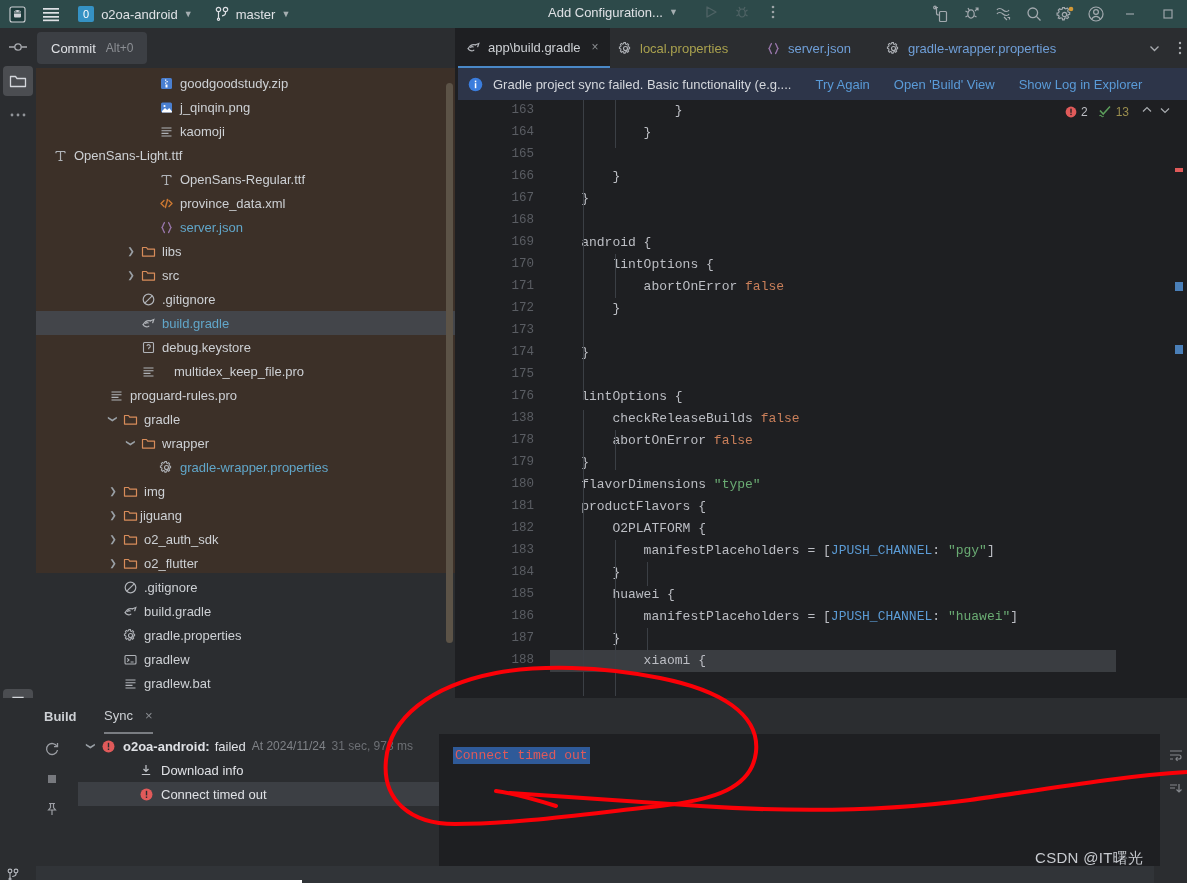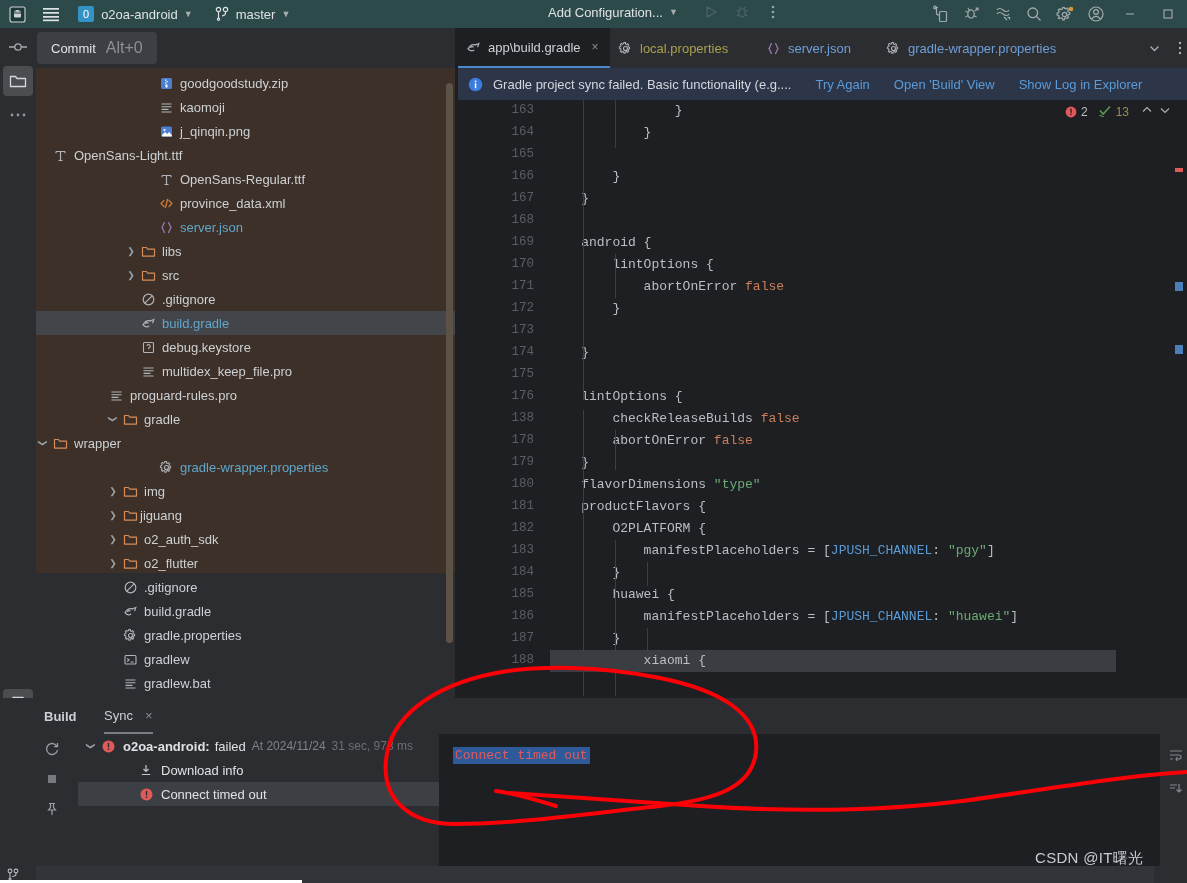--- a/index.html
+++ b/index.html
@@ -56,21 +56,21 @@
   .commitbar{
     position:absolute; left:36px; top:28px; width:422px; height:40px;
     background:#2b2d30;
   }
   .commit-btn{
     position:absolute; left:1px; top:4px; height:32px;
     background:#3c3f44; border-radius:4px; padding:0 14px;
     display:flex; align-items:center; gap:10px;
   }
   .commit-btn .lbl{ color:#dfe1e5; font-size:13px; }
-  .commit-btn .key{ color:#8c8f94; font-size:16px; }
+  .commit-btn .key{ color:#8c8f94; font-size:12px; }
 
   .tree{
     position:absolute; left:36px; top:68px; width:422px; height:505px;
     background:#3c3028; overflow:hidden;
   }
   .tree-lower{
     position:absolute; left:36px; top:573px; width:422px; height:125px;
     background:#2b2d30;
   }
   .trow{ height:24px; display:flex; align-items:center; white-space:nowrap; }
@@ -412,37 +412,37 @@
             <rect x="6" y="6.5" width="1.3" height="1.3" fill="#fff"></rect>
             <rect x="6.5" y="8.5" width="2" height="3" fill="#fff"></rect>
           </svg>
         </span>
         <span class="tlabel" style="margin-left: 4px;">goodgoodstudy.zip</span>
       </div>
       <div class="trow" style="padding-left: 106px;">
         <span class="arrow"></span>
         <span class="ticon">
           <svg width="15" height="15" viewBox="0 0 15 15">
-            <g stroke="#b0b3b8" stroke-width="1.15">
-              <path d="M2.5 4h10M2.5 6.7h10M2.5 9.4h7M2.5 12h10"></path>
-            </g>
-          </svg>
-        </span>
-        <span class="tlabel" style="margin-left: 4px;">kaomoji</span>
-      </div>
-      <div class="trow" style="padding-left: 106px;">
-        <span class="arrow"></span>
-        <span class="ticon">
-          <svg width="15" height="15" viewBox="0 0 15 15">
             <rect x="2" y="2.5" width="11" height="10" rx="1.5" fill="#4a7fd0"></rect>
             <circle cx="5.5" cy="6" r="1.1" fill="#fff"></circle>
             <path d="M3 11l3-3 2.2 2 2-2L13 11.5v1H3z" fill="#fff"></path>
           </svg>
         </span>
         <span class="tlabel" style="margin-left: 4px;">j_qinqin.png</span>
+      </div>
+      <div class="trow" style="padding-left: 106px;">
+        <span class="arrow"></span>
+        <span class="ticon">
+          <svg width="15" height="15" viewBox="0 0 15 15">
+            <g stroke="#b0b3b8" stroke-width="1.15">
+              <path d="M2.5 4h10M2.5 6.7h10M2.5 9.4h7M2.5 12h10"></path>
+            </g>
+          </svg>
+        </span>
+        <span class="tlabel" style="margin-left: 4px;">kaomoji</span>
       </div>
       <div class="trow" style="">
         <span class="arrow"></span>
         <span class="ticon">
           <svg width="15" height="15" viewBox="0 0 15 15">
             <g stroke="#b0b3b8" stroke-width="1.2" fill="none">
               <path d="M3 3.5h9M7.5 3.5v9M5.5 12.5h4"></path>
               <path d="M3 3.5v1.8M12 3.5v1.8"></path>
             </g>
           </svg>
@@ -544,21 +544,21 @@
       </div>
       <div class="trow" style="padding-left: 88px;">
         <span class="arrow"></span>
         <span class="ticon">
           <svg width="15" height="15" viewBox="0 0 15 15">
             <g stroke="#b0b3b8" stroke-width="1.15">
               <path d="M2.5 4h10M2.5 6.7h10M2.5 9.4h7M2.5 12h10"></path>
             </g>
           </svg>
         </span>
-        <span class="tlabel" style="margin-left: 4px;">multidex_keep_file.pro</span>
+        <span class="tlabel" style="margin-left: 16px;">multidex_keep_file.pro</span>
       </div>
       <div class="trow" style="padding-left: 56px;">
         <span class="arrow"></span>
         <span class="ticon">
           <svg width="15" height="15" viewBox="0 0 15 15">
             <g stroke="#b0b3b8" stroke-width="1.15">
               <path d="M2.5 4h10M2.5 6.7h10M2.5 9.4h7M2.5 12h10"></path>
             </g>
           </svg>
         </span>
@@ -566,21 +566,21 @@
       </div>
       <div class="trow" style="padding-left: 70px;">
         <span class="arrow" style="transform: rotate(90deg);">❯</span>
         <span class="ticon">
           <svg width="15" height="15" viewBox="0 0 15 15">
             <path d="M1.5 3.5h4l1.2 1.6h6.8v7H1.5z" fill="none" stroke="#d88c5a" stroke-width="1.2" stroke-linejoin="round"></path>
           </svg>
         </span>
         <span class="tlabel" style="margin-left: 4px;">gradle</span>
       </div>
-      <div class="trow" style="">
+      <div class="trow" style="padding-left: 88px;">
         <span class="arrow" style="transform: rotate(90deg);">❯</span>
         <span class="ticon">
           <svg width="15" height="15" viewBox="0 0 15 15">
             <path d="M1.5 3.5h4l1.2 1.6h6.8v7H1.5z" fill="none" stroke="#d88c5a" stroke-width="1.2" stroke-linejoin="round"></path>
           </svg>
         </span>
         <span class="tlabel" style="margin-left: 4px;">wrapper</span>
       </div>
       <div class="trow" style="padding-left: 106px;">
         <span class="arrow"></span>

